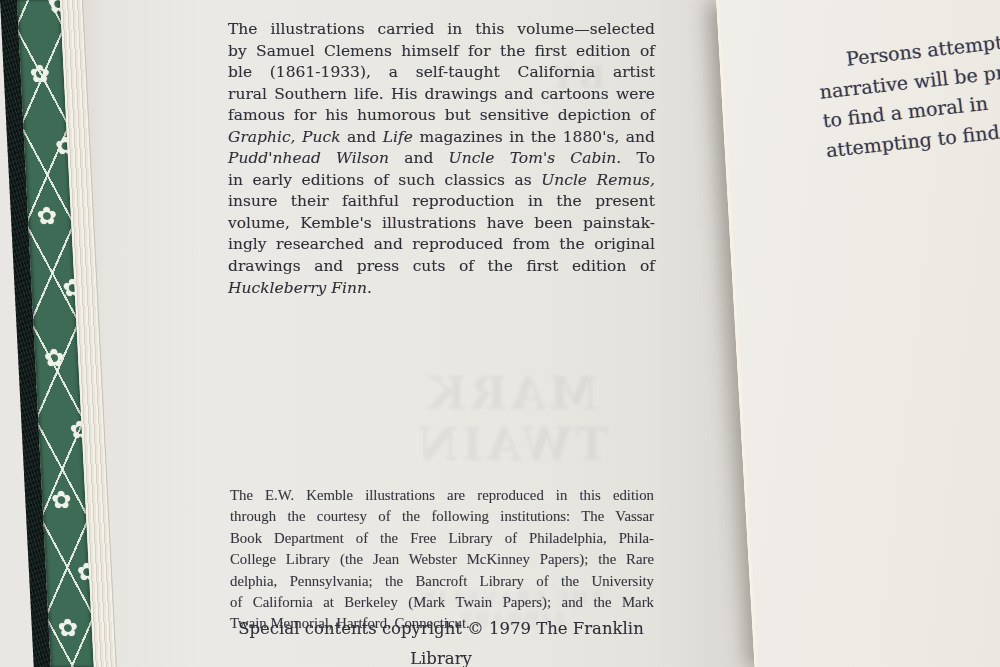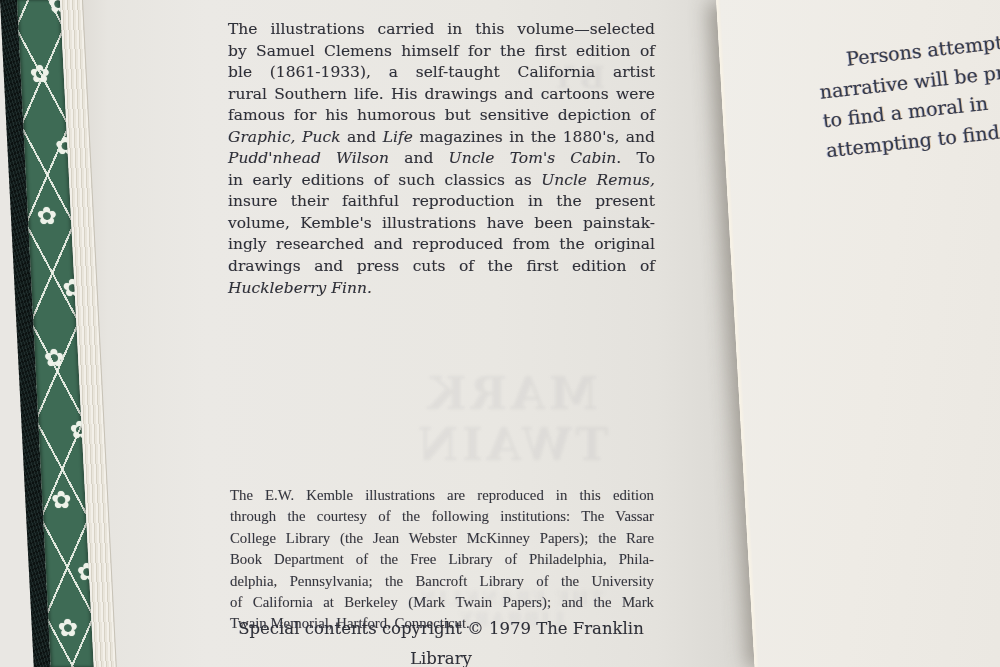--- a/index.html
+++ b/index.html
@@ -121,22 +121,22 @@
       <div class="line"><span>insure their faithful reproduction in the present</span></div>
       <div class="line"><span>volume, Kemble's illustrations have been painstak-</span></div>
       <div class="line"><span>ingly researched and reproduced from the original</span></div>
       <div class="line"><span>drawings and press cuts of the first edition of</span></div>
       <div class="line"><em>Huckleberry Finn.</em></div>
     </div>
 
   <div class="credits-block jlines">
       <div class="line">The E.W. Kemble illustrations are reproduced in this edition</div>
       <div class="line">through the courtesy of the following institutions: The Vassar</div>
+      <div class="line">Book Department of the Free Library of Philadelphia, Phila-</div>
       <div class="line">College Library (the Jean Webster McKinney Papers); the Rare</div>
-      <div class="line">Book Department of the Free Library of Philadelphia, Phila-</div>
       <div class="line">delphia, Pennsylvania; the Bancroft Library of the University</div>
       <div class="line">of California at Berkeley (Mark Twain Papers); and the Mark</div>
       <div class="line">Twain Memorial, Hartford, Connecticut.</div>
     </div>
 
   <div class="copyright-block">
     <div class="copyright-line1">Special contents copyright © 1979 The Franklin Library</div>
     <div class="copyright-line2">Printed in the United States of America</div>
   </div>
 

